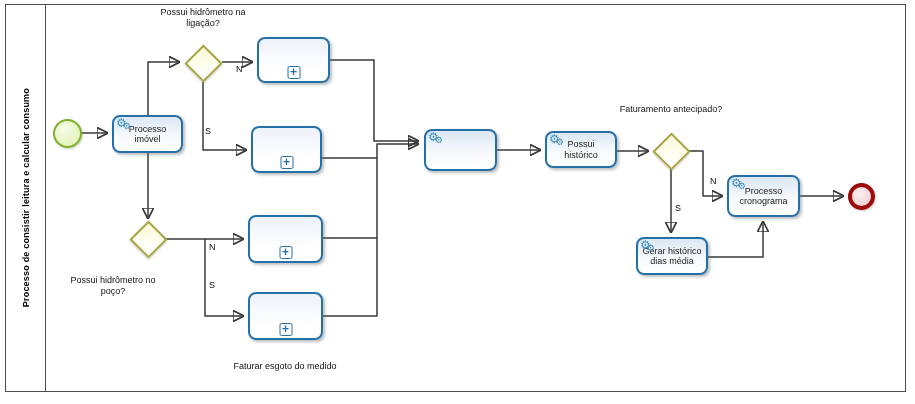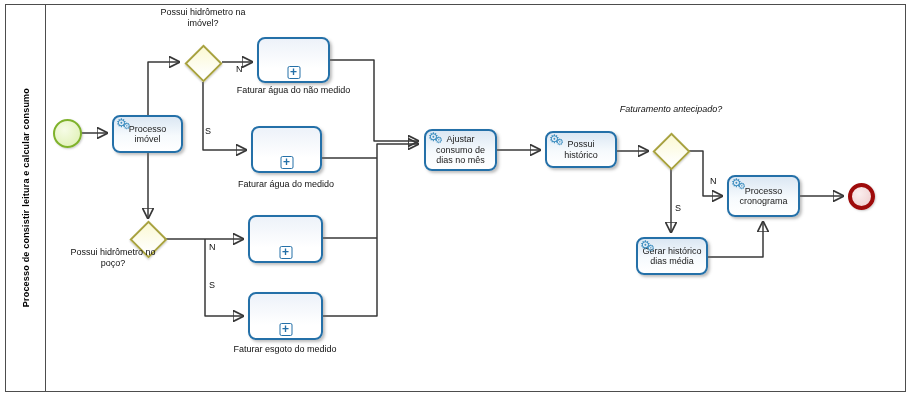--- a/index.html
+++ b/index.html
@@ -80,65 +80,62 @@
   <div class="evt start" style="left:53px;top:119px;"></div>
   <div class="evt end" style="left:848px;top:183px;"></div>
 
   <div class="node task" style="left:112px;top:115px;width:71px;height:38px;">
     <span class="gear"><span class="g1">⚙</span><span class="g2">⚙</span></span>
     <span>Processo imóvel</span>
   </div>
 
   <div class="node task" style="left:424px;top:129px;width:73px;height:42px;">
     <span class="gear"><span class="g1">⚙</span><span class="g2">⚙</span></span>
-    <span>Ajustar consumo de dias no mês</span>
   </div>
 
   <div class="node task" style="left:545px;top:131px;width:72px;height:37px;">
     <span class="gear"><span class="g1">⚙</span><span class="g2">⚙</span></span>
     <span>Possui histórico</span>
   </div>
 
   <div class="node task" style="left:727px;top:175px;width:73px;height:42px;">
     <span class="gear"><span class="g1">⚙</span><span class="g2">⚙</span></span>
     <span>Processo cronograma</span>
   </div>
 
   <div class="node task" style="left:636px;top:237px;width:72px;height:38px;">
     <span class="gear"><span class="g1">⚙</span><span class="g2">⚙</span></span>
     <span>Gerar histórico dias média</span>
   </div>
 
   <div class="node subproc" style="left:257px;top:37px;width:73px;height:46px;">
     <span class="plusbox">+</span>
   </div>
-  <div class="ext-label" style="left:223px;top:85px;width:141px;">Faturar água do não medido</div>
 
   <div class="node subproc" style="left:251px;top:126px;width:71px;height:47px;">
     <span class="plusbox">+</span>
   </div>
-  <div class="ext-label" style="left:216px;top:179px;width:140px;">Faturar água do medido</div>
 
   <div class="node subproc" style="left:248px;top:215px;width:75px;height:48px;">
     <span class="plusbox">+</span>
   </div>
 
   <div class="node subproc" style="left:248px;top:292px;width:75px;height:48px;">
     <span class="plusbox">+</span>
   </div>
-  <div class="ext-label" style="left:215px;top:344px;width:140px;">Faturar esgoto do medido</div>
+  <div class="ext-label" style="left:215px;top:361px;width:140px;">Faturar esgoto do medido</div>
 
   <div class="gw" style="left:190px;top:50px;"></div>
-  <div class="ext-label" style="left:153px;top:7px;width:100px;">Possui hidrômetro na imóvel?</div>
+  <div class="ext-label" style="left:153px;top:7px;width:100px;">Possui hidrômetro na ligação?</div>
 
   <div class="gw" style="left:135px;top:226px;"></div>
-  <div class="ext-label" style="left:63px;top:247px;width:100px;">Possui hidrômetro no poço?</div>
+  <div class="ext-label" style="left:63px;top:275px;width:100px;">Possui hidrômetro no poço?</div>
 
   <div class="gw" style="left:658px;top:138px;"></div>
-  <div class="ext-label" style="left:611px;top:104px;width:120px;font-style:italic;">Faturamento antecipado?</div>
+  <div class="ext-label" style="left:611px;top:104px;width:120px;">Faturamento antecipado?</div>
 
   <span class="flow-label" style="left:236px;top:64px;">N</span>
   <span class="flow-label" style="left:205px;top:126px;">S</span>
   <span class="flow-label" style="left:209px;top:242px;">N</span>
   <span class="flow-label" style="left:209px;top:280px;">S</span>
   <span class="flow-label" style="left:710px;top:176px;">N</span>
   <span class="flow-label" style="left:675px;top:203px;">S</span>
 
 </div>
 

